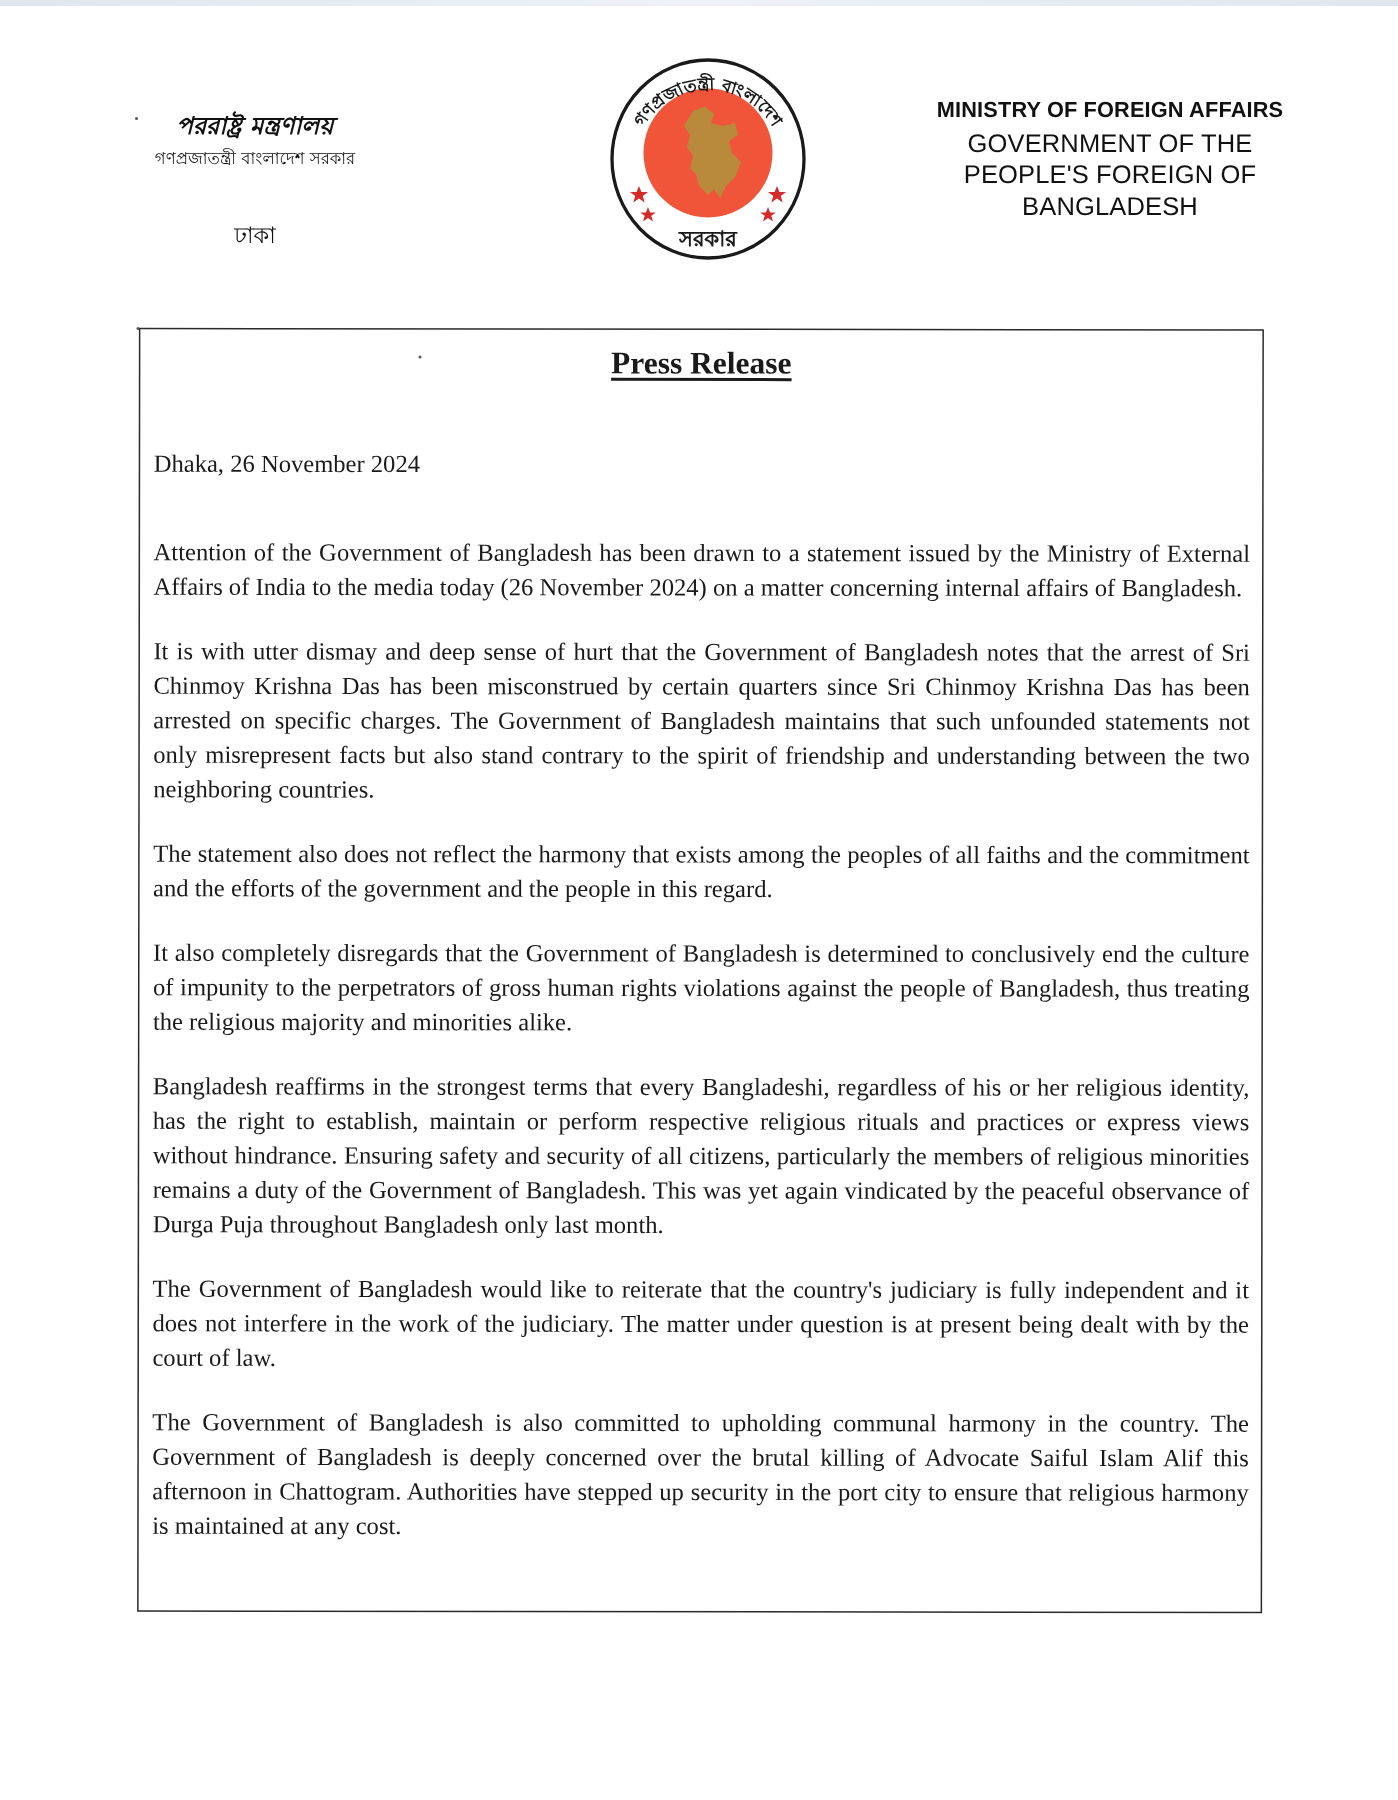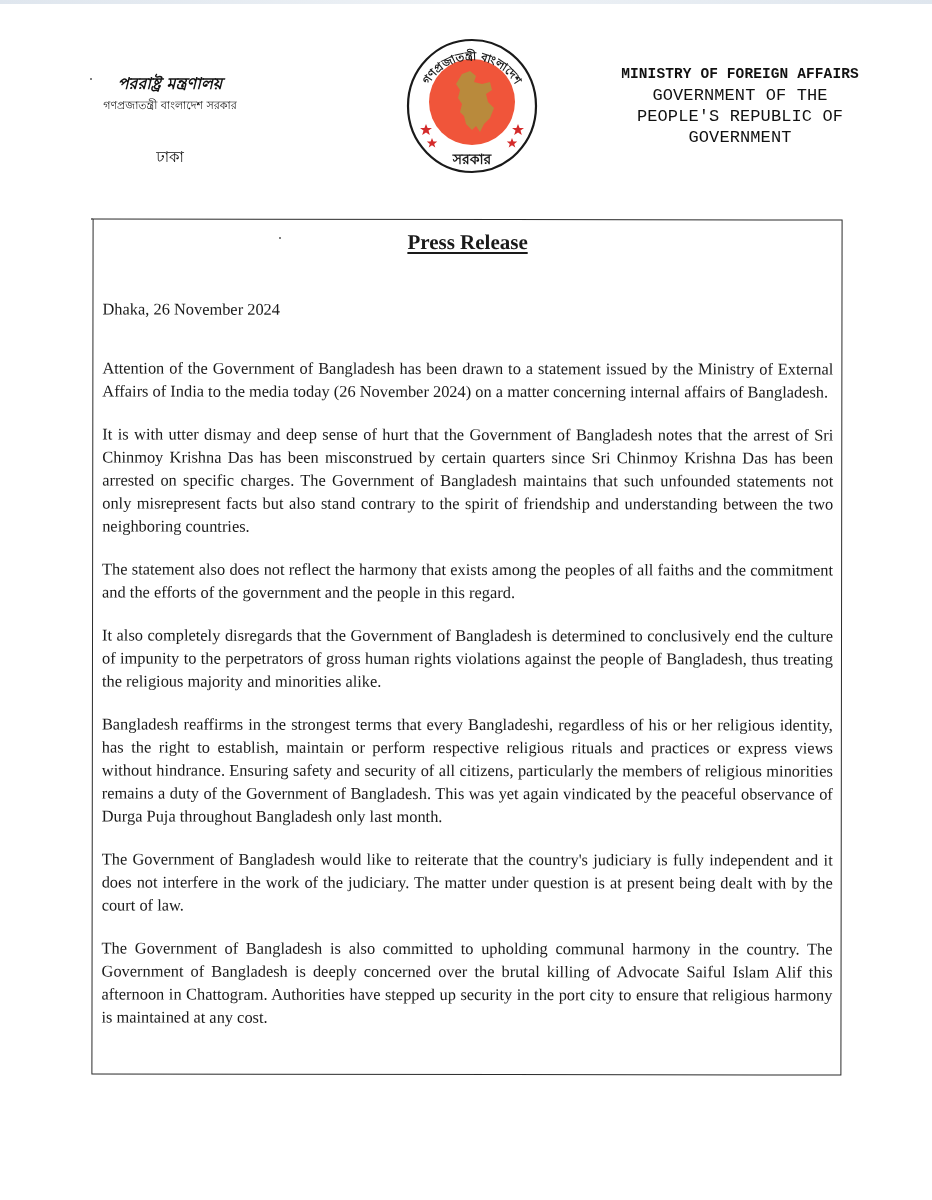--- a/index.html
+++ b/index.html
@@ -42,21 +42,21 @@
     width: 136px;
     height: 136px;
   }
 
   .lh-right {
     position: absolute;
     left: 584px;
     top: 64px;
     width: 312px;
     text-align: center;
-    font-family: Liberation Mono, monospace;
+    font-family: Liberation Sans, sans-serif;
     color: #111;
   }
   .lh-right .r1 { font-size: 14.5px; font-weight: bold; line-height: 21px; letter-spacing: 0.1px; }
   .lh-right .r2, .lh-right .r3, .lh-right .r4 { font-size: 17px; line-height: 21px; letter-spacing: 0.1px; }
 
   
   .frame {
     position: absolute;
     left: 92px;
     top: 219px;
@@ -131,21 +131,21 @@
     <text font-family="DejaVu Sans, sans-serif" font-size="11.5" font-weight="bold" fill="#1a1a1a">
       <textPath href="#arcTop" startOffset="50%" text-anchor="middle">গণপ্রজাতন্ত্রী বাংলাদেশ</textPath>
     </text>
     <text font-family="DejaVu Sans, sans-serif" font-size="14" font-weight="bold" fill="#1a1a1a" x="68" y="126" text-anchor="middle">সরকার</text>
   </svg>
 </div>
 
 <div class="lh-right">
   <div class="r1">MINISTRY OF FOREIGN AFFAIRS</div>
   <div class="r2">GOVERNMENT OF THE</div>
-  <div class="r3">PEOPLE'S REPUBLIC OF GOVERNMENT</div>
+  <div class="r3">PEOPLE'S FOREIGN OF BANGLADESH</div>
 </div>
 
 <div class="frame">
   <div class="title">Press Release</div>
   <div class="content">
     <div class="dateline">Dhaka, 26 November 2024</div>
     <p class="para">Attention of the Government of Bangladesh has been drawn to a statement issued by the Ministry of External Affairs of India to the media today (26 November 2024) on a matter concerning internal affairs of Bangladesh.</p>
     <p class="para">It is with utter dismay and deep sense of hurt that the Government of Bangladesh notes that the arrest of Sri Chinmoy Krishna Das has been misconstrued by certain quarters since Sri Chinmoy Krishna Das has been arrested on specific charges. The Government of Bangladesh maintains that such unfounded statements not only misrepresent facts but also stand contrary to the spirit of friendship and understanding between the two neighboring countries.</p>
     <p class="para">The statement also does not reflect the harmony that exists among the peoples of all faiths and the commitment and the efforts of the government and the people in this regard.</p>
     <p class="para">It also completely disregards that the Government of Bangladesh is determined to conclusively end the culture of impunity to the perpetrators of gross human rights violations against the people of Bangladesh, thus treating the religious majority and minorities alike.</p>

